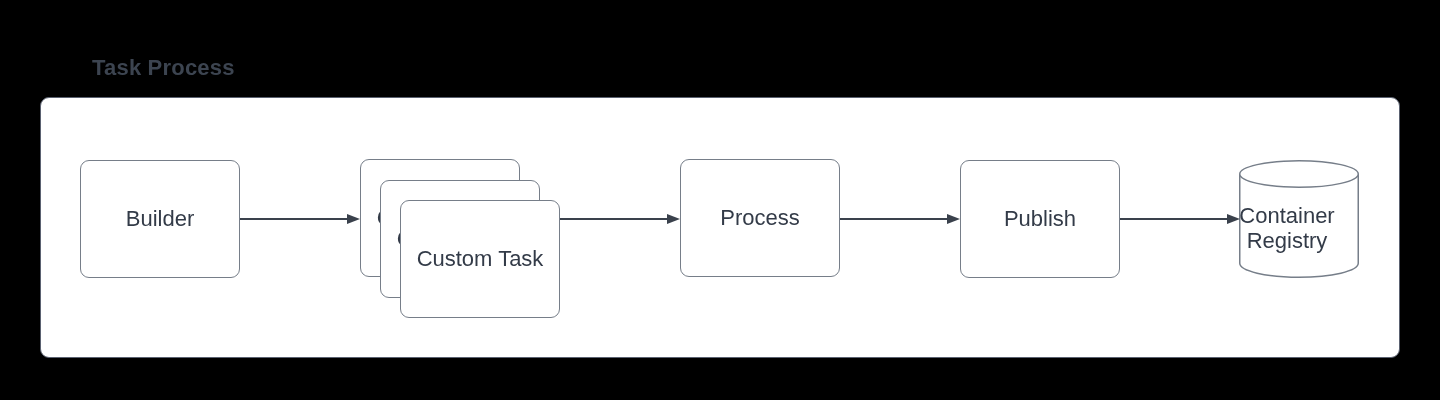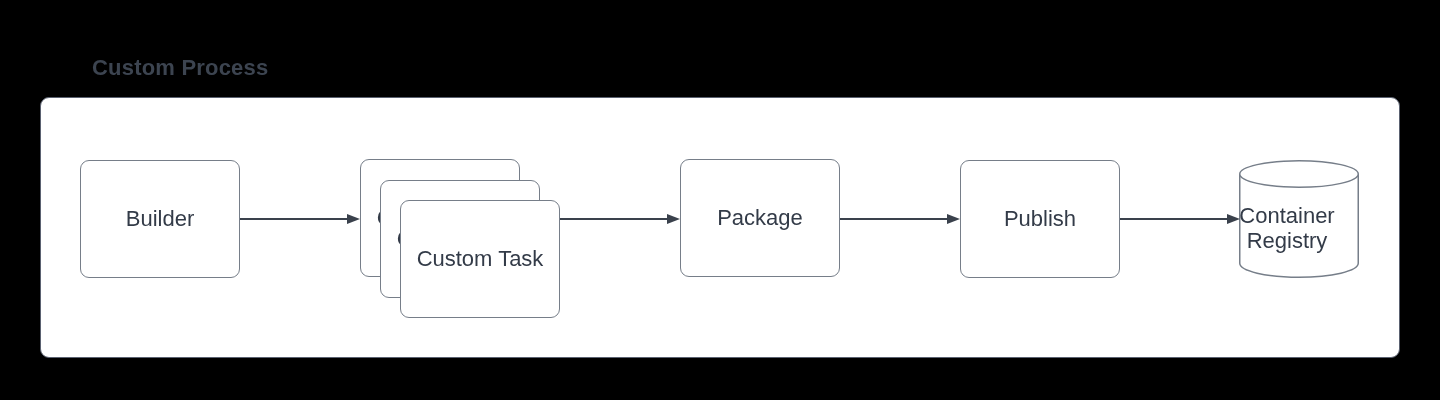--- a/index.html
+++ b/index.html
@@ -103,40 +103,40 @@
     border-top: 5.5px solid transparent;
     border-bottom: 5.5px solid transparent;
     border-left: 13px solid #3a414c;
   }
 </style>
 </head>
 <body>
 
 <div class="canvas">
 
-  <div class="diagram-title">Custom Process</div>
+  <div class="diagram-title">Task Process</div>
 
   <div class="panel"></div>
 
   <div class="node rect" style="left:80px; top:160px;text-align:right;">
     <span class="label">Builder</span>
   </div>
 
   <div class="node rect" style="left:360px; top:159px;">
     <span class="label">Custom Task</span>
   </div>
   <div class="node rect" style="left:380px; top:180px;">
     <span class="label">Custom Task</span>
   </div>
   <div class="node rect" style="left:400px; top:200px;">
     <span class="label">Custom Task</span>
   </div>
 
   <div class="node rect" style="left:680px; top:159px;">
-    <span class="label">Package</span>
+    <span class="label">Process</span>
   </div>
 
   <div class="node rect" style="left:960px; top:160px;">
     <span class="label">Publish</span>
   </div>
 
   <div class="node cylinder" style="left:1239px; top:160px;">
     <svg width="120" height="118" viewBox="0 0 120 118">
       <path d="M 0.75 14 L 0.75 103.25 A 59.25 14 0 0 0 119.25 103.25 L 119.25 14" fill="#ffffff" stroke="#767e89" stroke-width="1.5"></path>
       <ellipse cx="60" cy="14" rx="59.25" ry="13.25" fill="#ffffff" stroke="#767e89" stroke-width="1.5"></ellipse>

